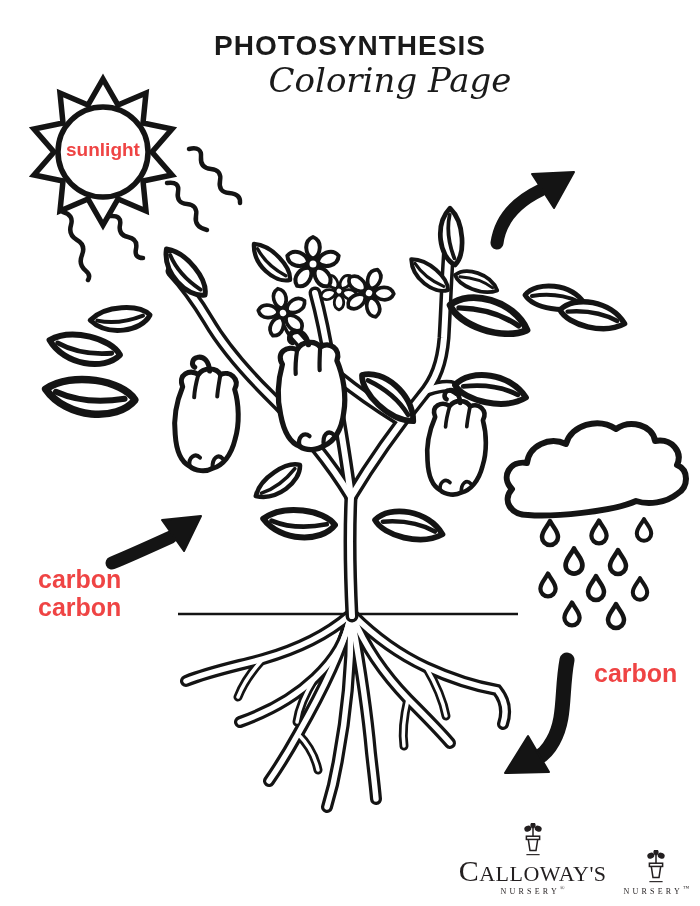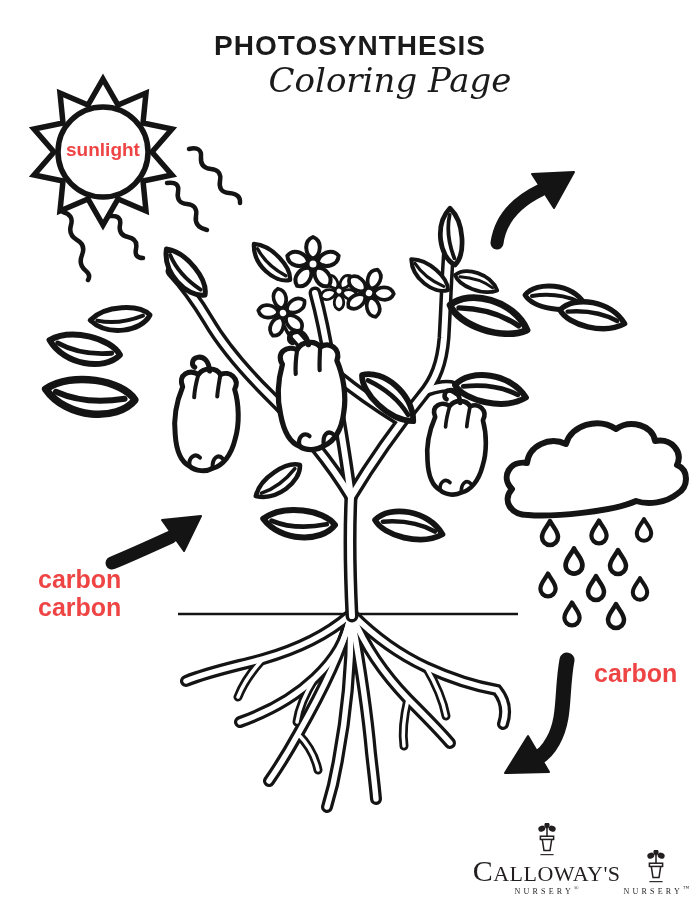--- a/index.html
+++ b/index.html
@@ -21,21 +21,21 @@
   .sq{fill:none;stroke:#141414;stroke-width:4.5;stroke-linecap:round;}
   .b-b{fill:none;stroke:#141414;stroke-width:13;stroke-linecap:round;}
   .b-w{fill:none;stroke:#ffffff;stroke-width:6;stroke-linecap:round;}
   .r-b{fill:none;stroke:#141414;stroke-width:12;stroke-linecap:round;}
   .r-w{fill:none;stroke:#ffffff;stroke-width:5.5;stroke-linecap:round;}
   .rs-b{fill:none;stroke:#141414;stroke-width:9;stroke-linecap:round;}
   .rs-w{fill:none;stroke:#ffffff;stroke-width:3.5;stroke-linecap:round;}
   .ab{fill:none;stroke:#141414;stroke-linecap:round;}
   .arrowhead{fill:#141414;stroke:#141414;stroke-width:2;stroke-linejoin:round;}
   
-  #footer{position:absolute;right:8px;bottom:10px;display:flex;align-items:flex-end;}
+  #footer{position:absolute;right:8px;bottom:10px;display:flex;gap:14px;align-items:flex-end;}
   .logo{display:flex;flex-direction:column;align-items:center;color:#231f20;}
   .logo-name{font-family:"Liberation Serif",serif;font-size:22px;letter-spacing:0.5px;line-height:24px;}
   .logo-name::first-letter{font-size:30px;}
   .logo-sub{font-family:"Liberation Serif",serif;font-size:8px;letter-spacing:3.2px;margin-top:-1px;padding-left:3px;}
   .logo-mark{font-size:6px;vertical-align:super;}
   .poticon{margin-bottom:2px;}
 </style>
 </head>
 <body>
 

